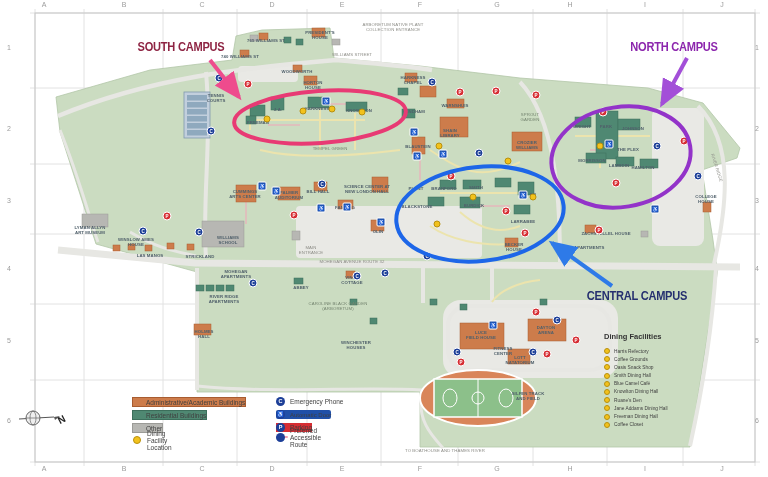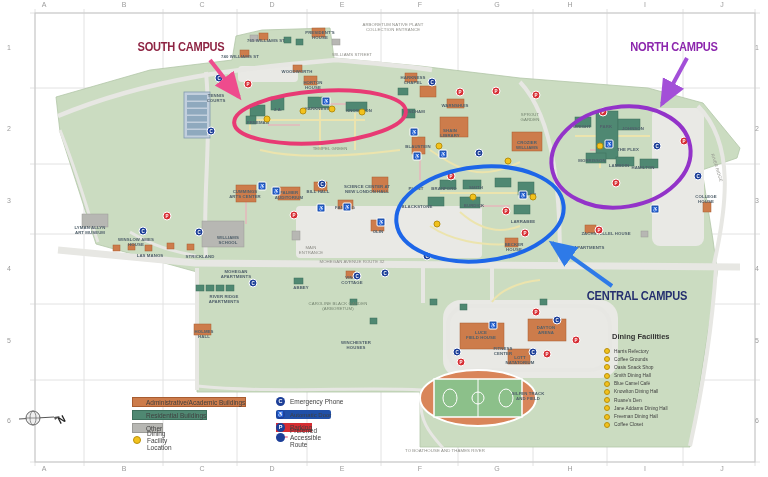--- a/index.html
+++ b/index.html
@@ -34,21 +34,21 @@
   .sw-green{background:#4f8872;border:1px solid #3c6e5b;}
   .sw-gray{background:#b7b7b3;border:1px solid #9b9b97;}
   .sw-dot{width:6px;height:6px;border-radius:50%;background:#f2c21c;border:1px solid #b8900e;margin:0 1px;}
   .sym{width:9px;height:9px;border-radius:50%;background:#1d3f98;color:#fff;font-size:5.5px;
        font-weight:bold;line-height:9px;text-align:center;display:inline-block;flex:none;}
   .sym-ad{background:#2050a8;border-radius:2px;font-size:6px;}
   .sym-pk{background:#d62d33;}
   .sym-route{width:12px;height:2px;background:#f2a0b4;border-radius:1px;}
   
   #dining{position:absolute;left:604px;top:332px;width:120px;}
-  #dining h3{margin:0 0 7px 8px;font-size:7.5px;color:#333;}
+  #dining h3{margin:0 0 7px 0;font-size:7.5px;color:#333;}
   .drow{display:flex;align-items:center;gap:4px;font-size:4.8px;color:#3f3f3f;margin-bottom:2.2px;}
   .drow .dn-dot{width:4px;height:4px;border-radius:50%;background:#f2c21c;border:0.5px solid #b8900e;flex:none;}
   
   #compass{position:absolute;left:18px;top:404px;width:60px;height:32px;}
   #compass .n{position:absolute;left:40px;top:10px;font-size:10px;font-weight:bold;
       color:#222;transform:rotate(-28deg);}
 </style>
 </head>
 <body>
 

